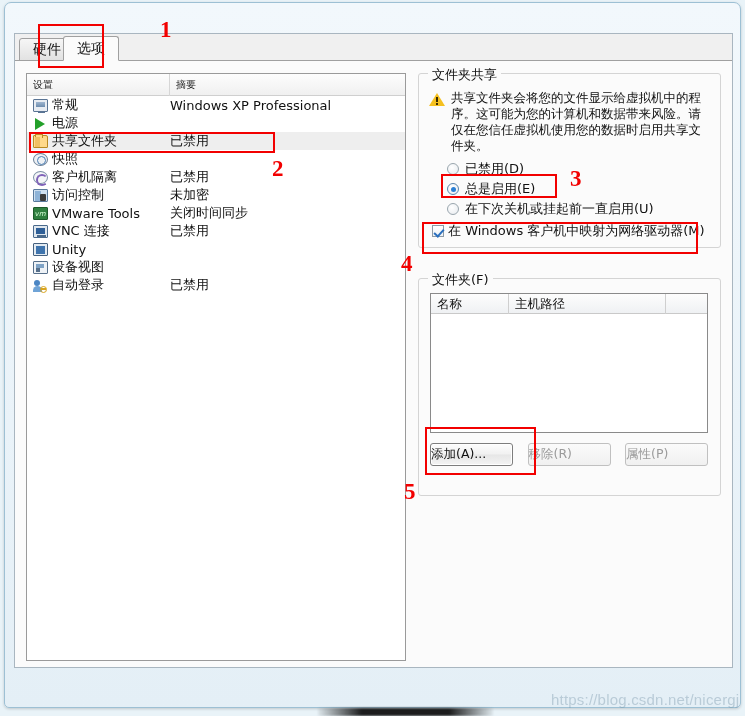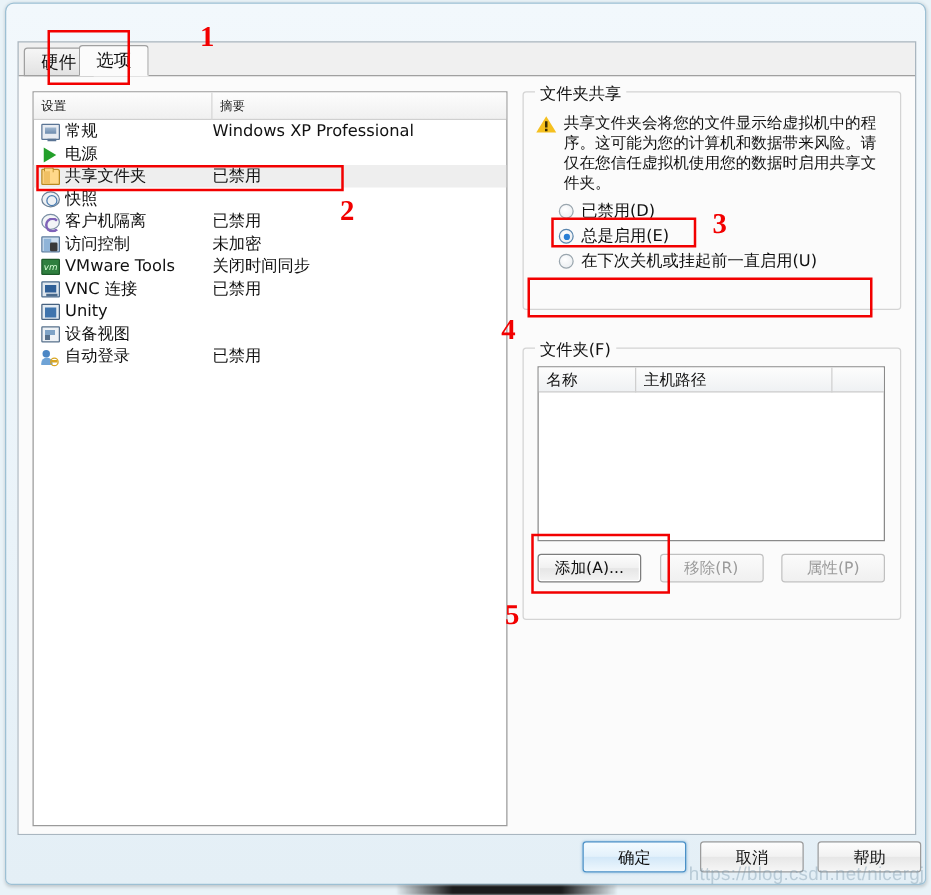--- a/index.html
+++ b/index.html
@@ -341,21 +341,21 @@
     left: 11px; top: 164px;
     width: 278px;
     display: flex; justify-content: space-between;
   }
   .btn {
     width: 83px; height: 23px;
     border: 1px solid #9c9c9c;
     border-radius: 3px;
     background: linear-gradient(180deg,#fdfdfd 0%,#f1f1f1 48%,#e6e6e6 52%,#f4f4f4 100%);
     font-size: 12.5px; color: #111;
-    display: flex; align-items: center; justify-content: center;
+    display: flex; align-items: center; justify-content: flex-start;
     cursor: default;
     white-space: nowrap;
   }
   .btn.disabled { color: #9b9b9b; border-color: #c0c0c0; background: linear-gradient(180deg,#fbfbfb,#f0f0f0); }
   .btn.focused { box-shadow: inset 0 0 0 1px #ffffff; border-color: #7d7d7d; }
 
   
   .footer {
     position: absolute;
     left: 9px; top: 666px;
@@ -563,20 +563,24 @@
             <div class="radio-row" style="top:106px">
               <span class="radio on"></span>
               <span>总是启用(E)</span>
             </div>
 
             <div class="radio-row" style="top:126px">
               <span class="radio"></span>
               <span>在下次关机或挂起前一直启用(U)</span>
             </div>
 
+            <div class="check-row">
+              <span class="checkbox on"></span>
+              <span>在 Windows 客户机中映射为网络驱动器(M)</span>
+            </div>
           </div>
 
           <div class="groupbox" id="gb-folders">
             <div class="gb-title">文件夹(F)</div>
 
             <div class="fl-box">
               <div class="fl-head">
                 <div class="fl-cell a">名称</div>
                 <div class="fl-cell b">主机路径</div>
                 <div class="fl-cell c"></div>
@@ -595,31 +599,20 @@
                 <span>属性(P)</span>
               </div>
             </div>
           </div>
 
         </div>
 
       </div>
     </div>
 
-    <div class="footer">
-      <div class="fbtn primary" id="btn-ok">
-        <span>确定</span>
-      </div>
-      <div class="fbtn" id="btn-cancel">
-        <span>取消</span>
-      </div>
-      <div class="fbtn" id="btn-help">
-        <span>帮助</span>
-      </div>
-    </div>
 
   </div>
 
   <div class="anno-box" style="left:38px; top:24px; width:66px; height:44px;"></div>
   <div class="anno-num" style="left:160px; top:18px;">1</div>
 
   <div class="anno-box" style="left:29px; top:132px; width:246px; height:21px;"></div>
   <div class="anno-num" style="left:272px; top:157px;">2</div>
 
   <div class="anno-box" style="left:441px; top:174px; width:116px; height:24px;"></div>

